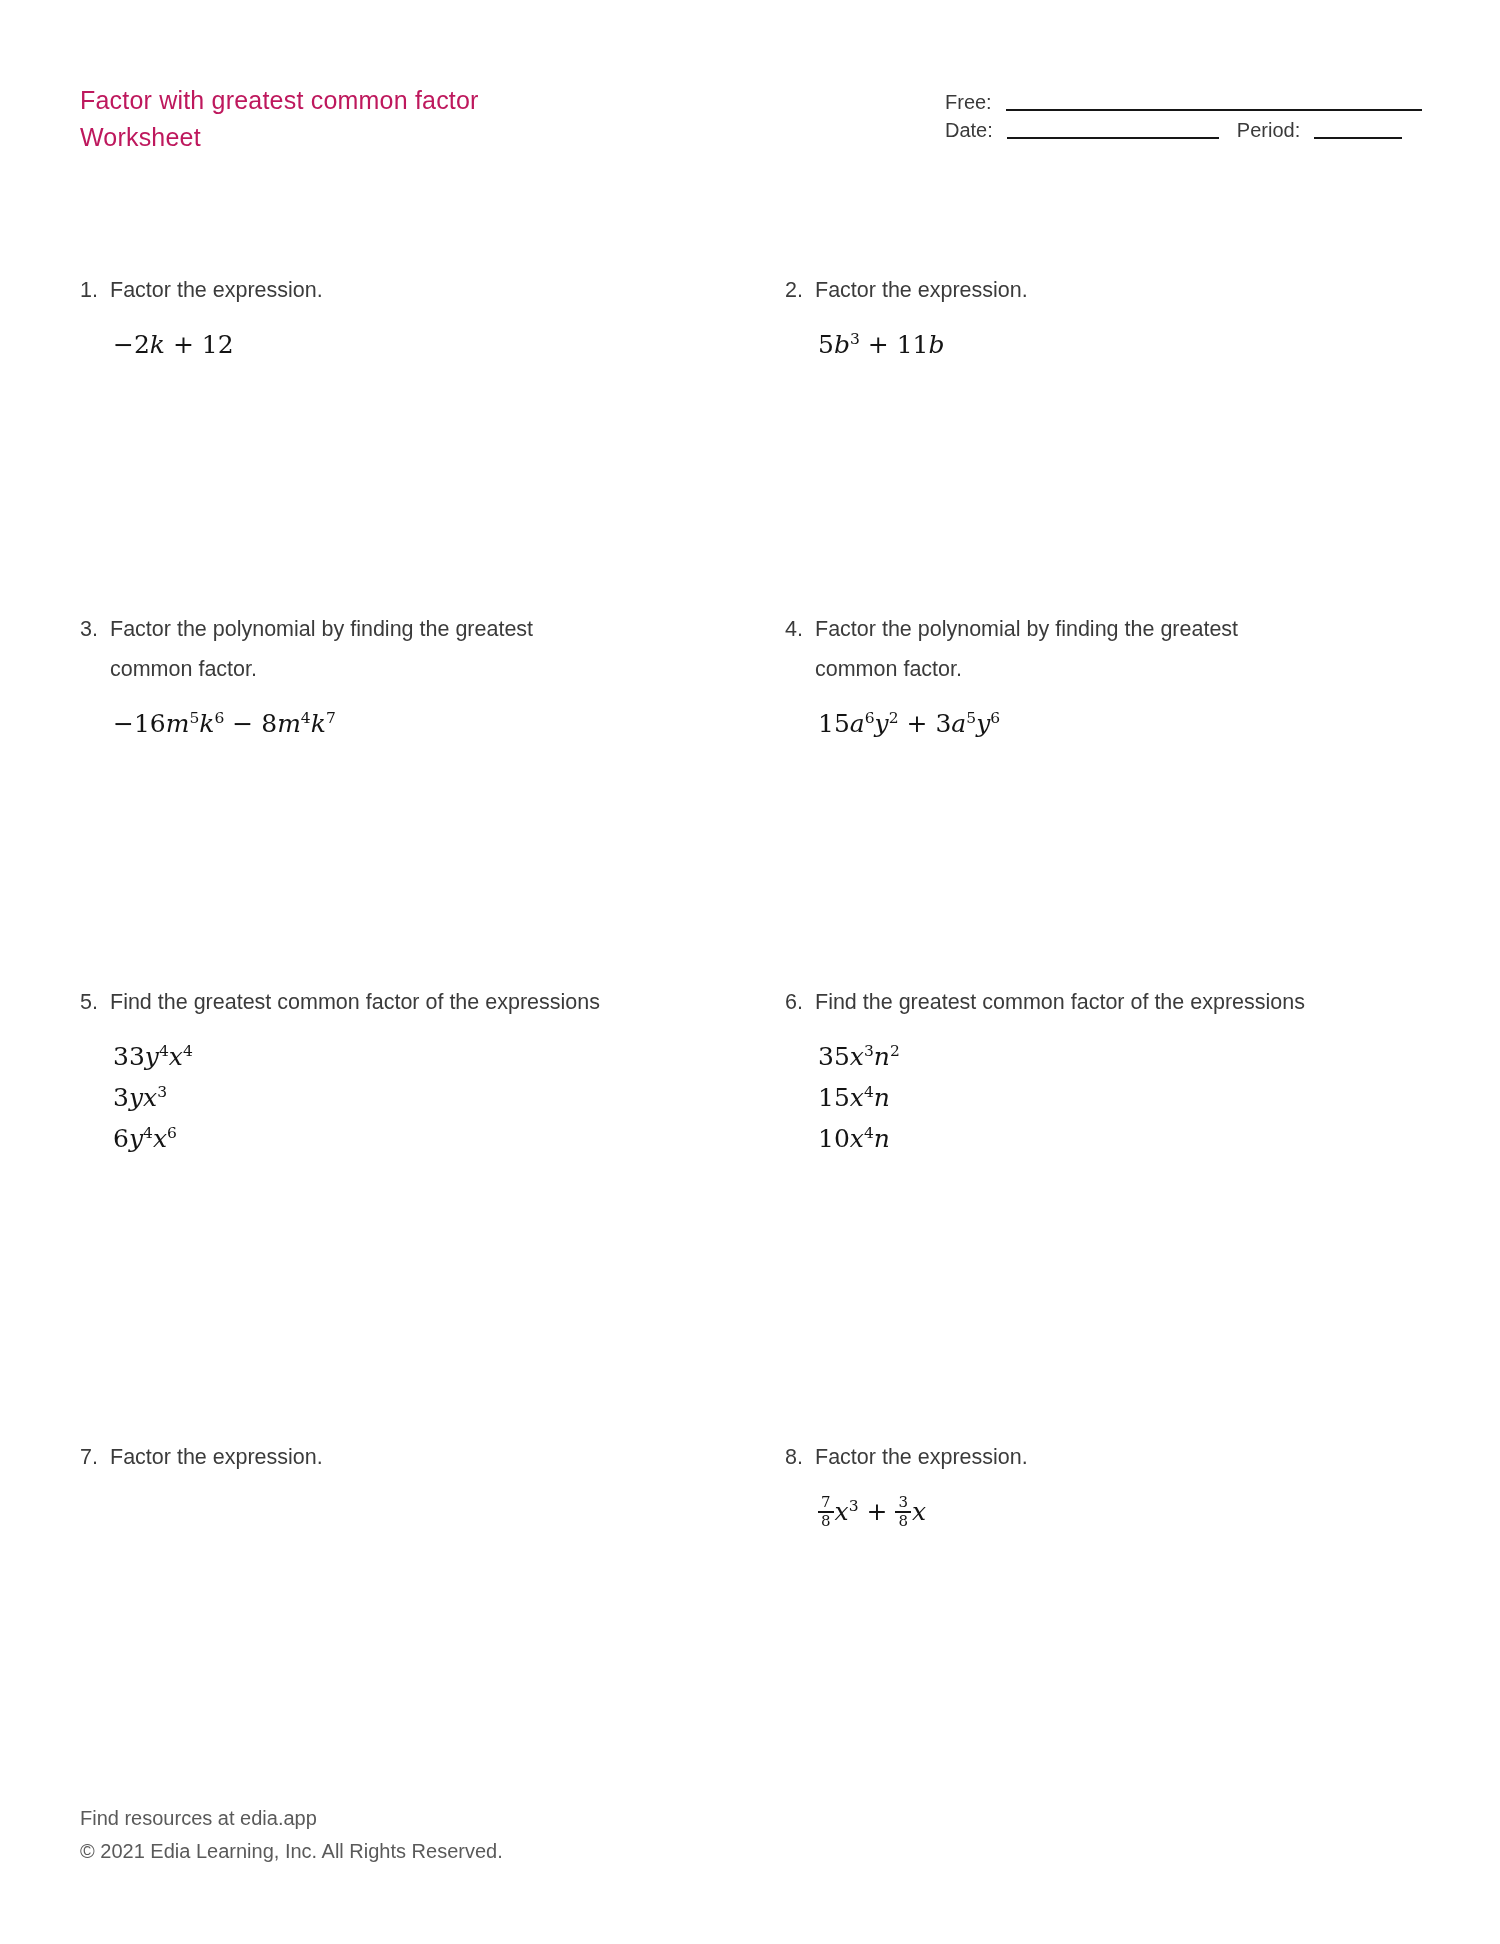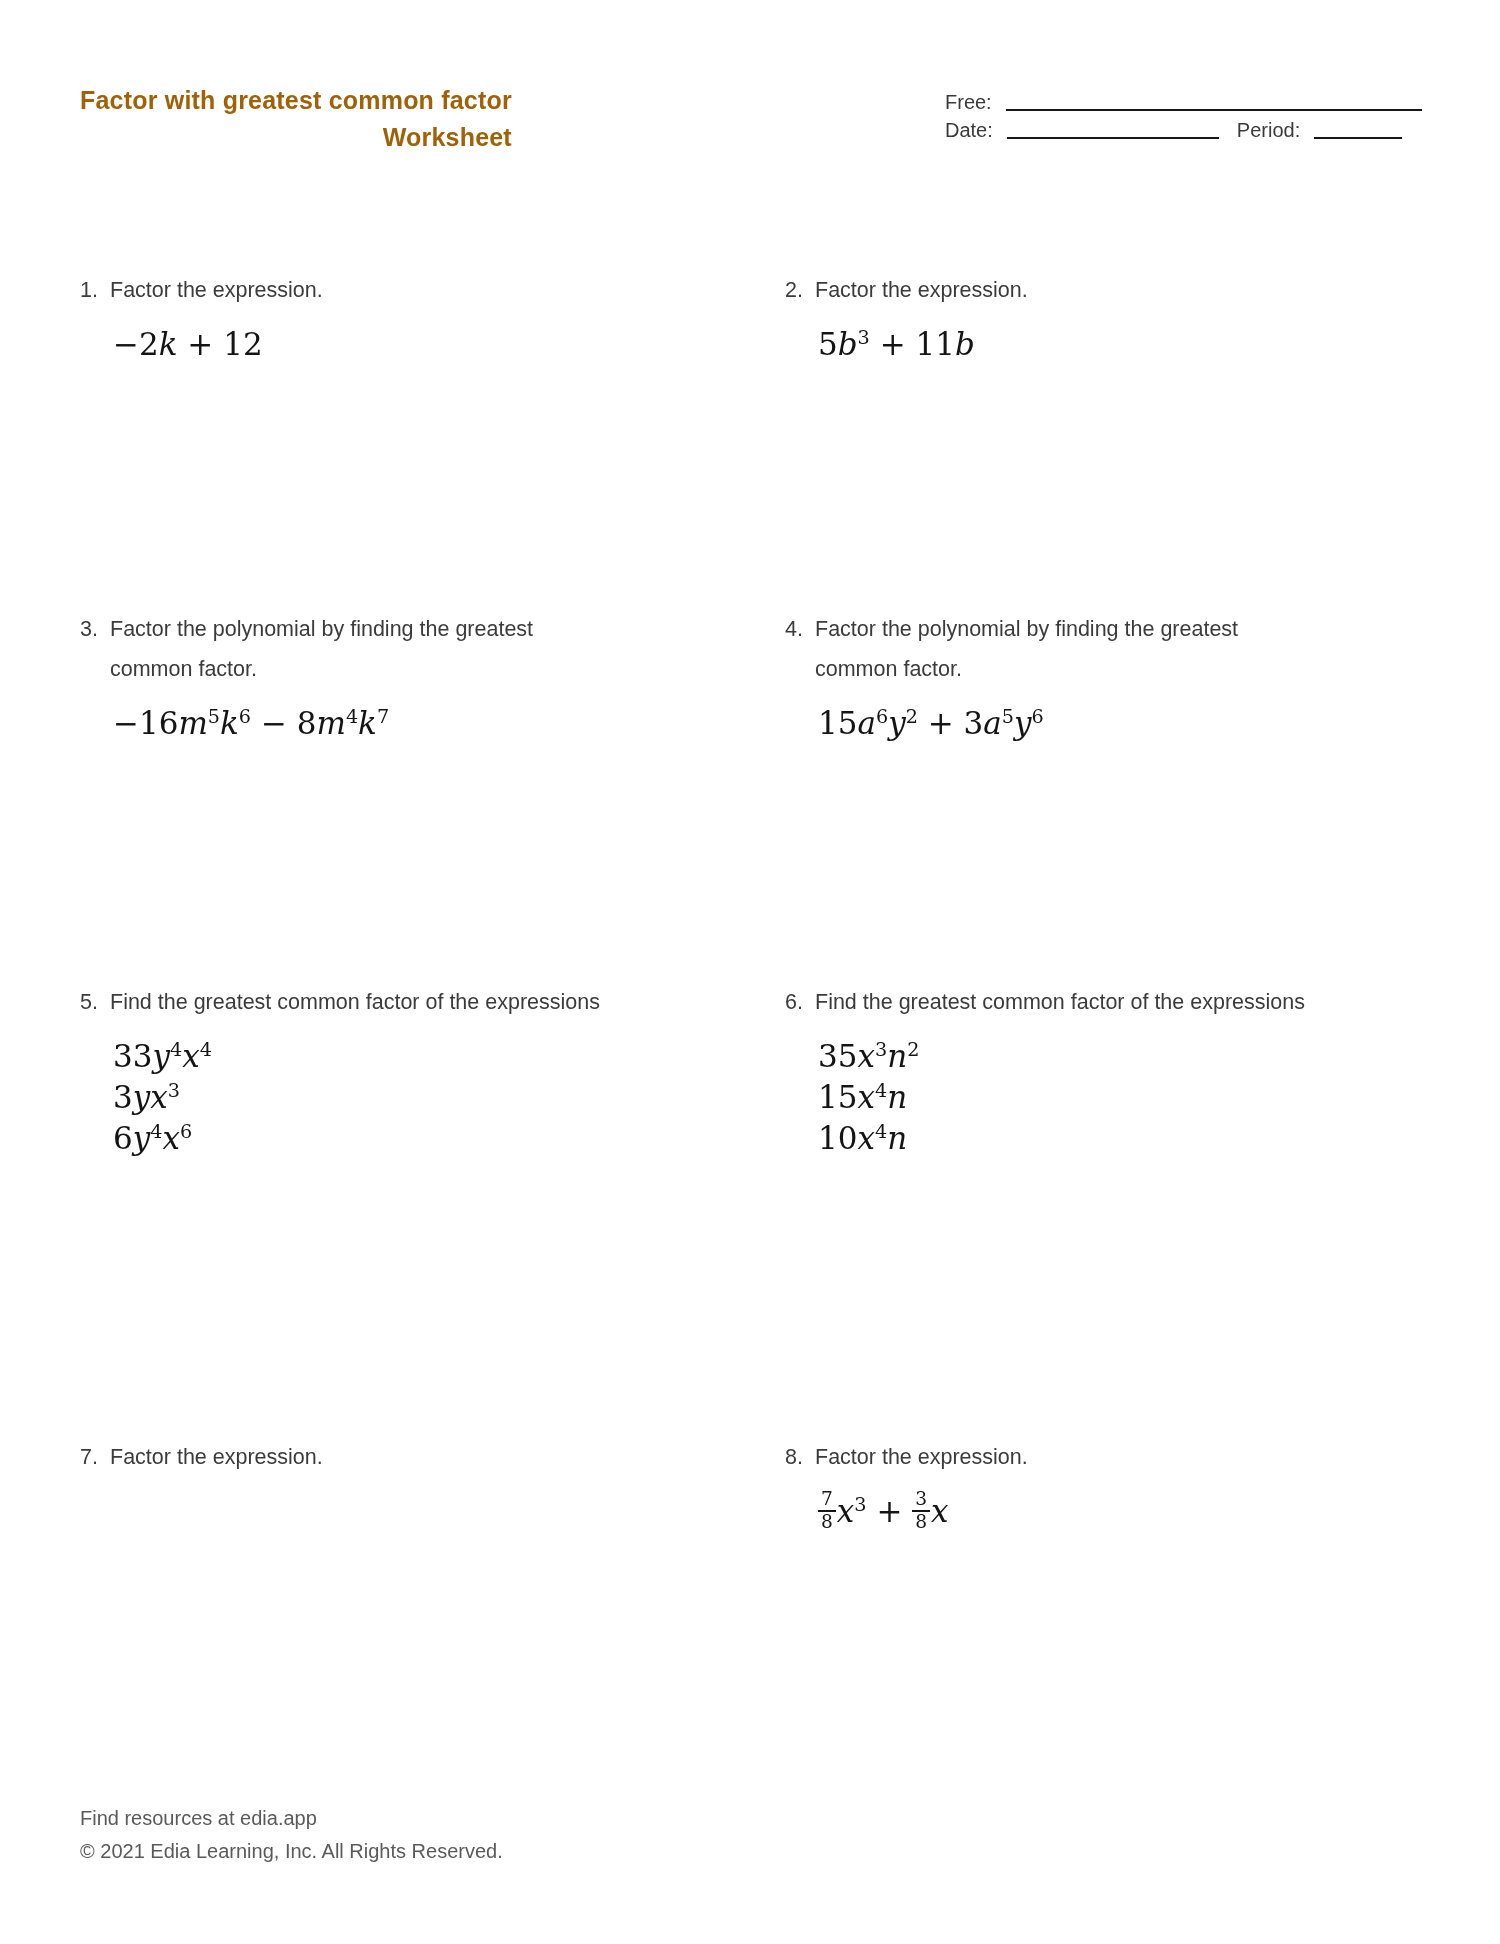--- a/index.html
+++ b/index.html
@@ -1,20 +1,20 @@
 <!DOCTYPE html>
 <html><head>
 <meta charset="utf-8">
 <style>
   html,body{margin:0;padding:0;background:#ffffff;}
   body{width:1500px;height:1944px;position:relative;font-family:"Liberation Sans",sans-serif;color:#3b3b3b;}
 
   
   .title-block{position:absolute;left:80px;top:82px;line-height:37px;}
-  .title-line{display:block;font-size:25px;font-weight:bold;color:#a16207;letter-spacing:.2px;text-align:right;}
+  .title-line{display:block;font-size:25px;font-weight:normal;color:#be185d;letter-spacing:.2px;}
 
   .fields{position:absolute;left:945px;top:88px;width:477px;}
   .frow{display:flex;align-items:flex-end;height:28px;}
   .frow + .frow{}
   .flabel{font-size:20px;line-height:28px;color:#3a3a3a;white-space:nowrap;}
   .fline{height:0;border-bottom:2px solid #161616;margin-bottom:5px;}
   .fline-name{flex:1;margin-left:14px;}
   .fline-date{width:212px;margin-left:14px;}
   .flabel-period{margin-left:18px;text-align:center;}
   .fline-period{width:88px;margin-left:14px;}
@@ -24,21 +24,21 @@
   #p1{left:80px;top:270px;}  #p2{left:785px;top:270px;}
   #p3{left:80px;top:609px;}  #p4{left:785px;top:609px;}
   #p5{left:80px;top:982px;}  #p6{left:785px;top:982px;}
   #p7{left:80px;top:1437px;} #p8{left:785px;top:1437px;}
 
   .prompt{display:flex;font-size:21.5px;line-height:40px;color:#3b3b3b;}
   .pnum{flex:none;width:30px;}
   .ptext{max-width:500px;}
 
   .exprs{margin:14px 0 0 33px;}
-  .expr{font-family:"DejaVu Serif",serif;font-size:31px;line-height:41px;color:#141414;}
+  .expr{font-family:"DejaVu Serif",serif;font-size:25px;line-height:41px;color:#141414;}
   .expr .mi{font-style:italic;}
   .expr sup.msup{font-size:0.62em;line-height:0;}
   .mfrac{display:inline-flex;flex-direction:column;vertical-align:middle;text-align:center;
          font-size:0.60em;line-height:1.12;position:relative;top:-0.12em;margin-right:1px;}
   .mfrac .fnum{display:block;padding:0 3px;}
   .mfrac .fden{display:block;padding:0 3px;border-top:2px solid #141414;}
 
   
   .footer{position:absolute;left:80px;top:1802px;font-size:20px;line-height:33px;color:#5a5a5a;}
 </style>

